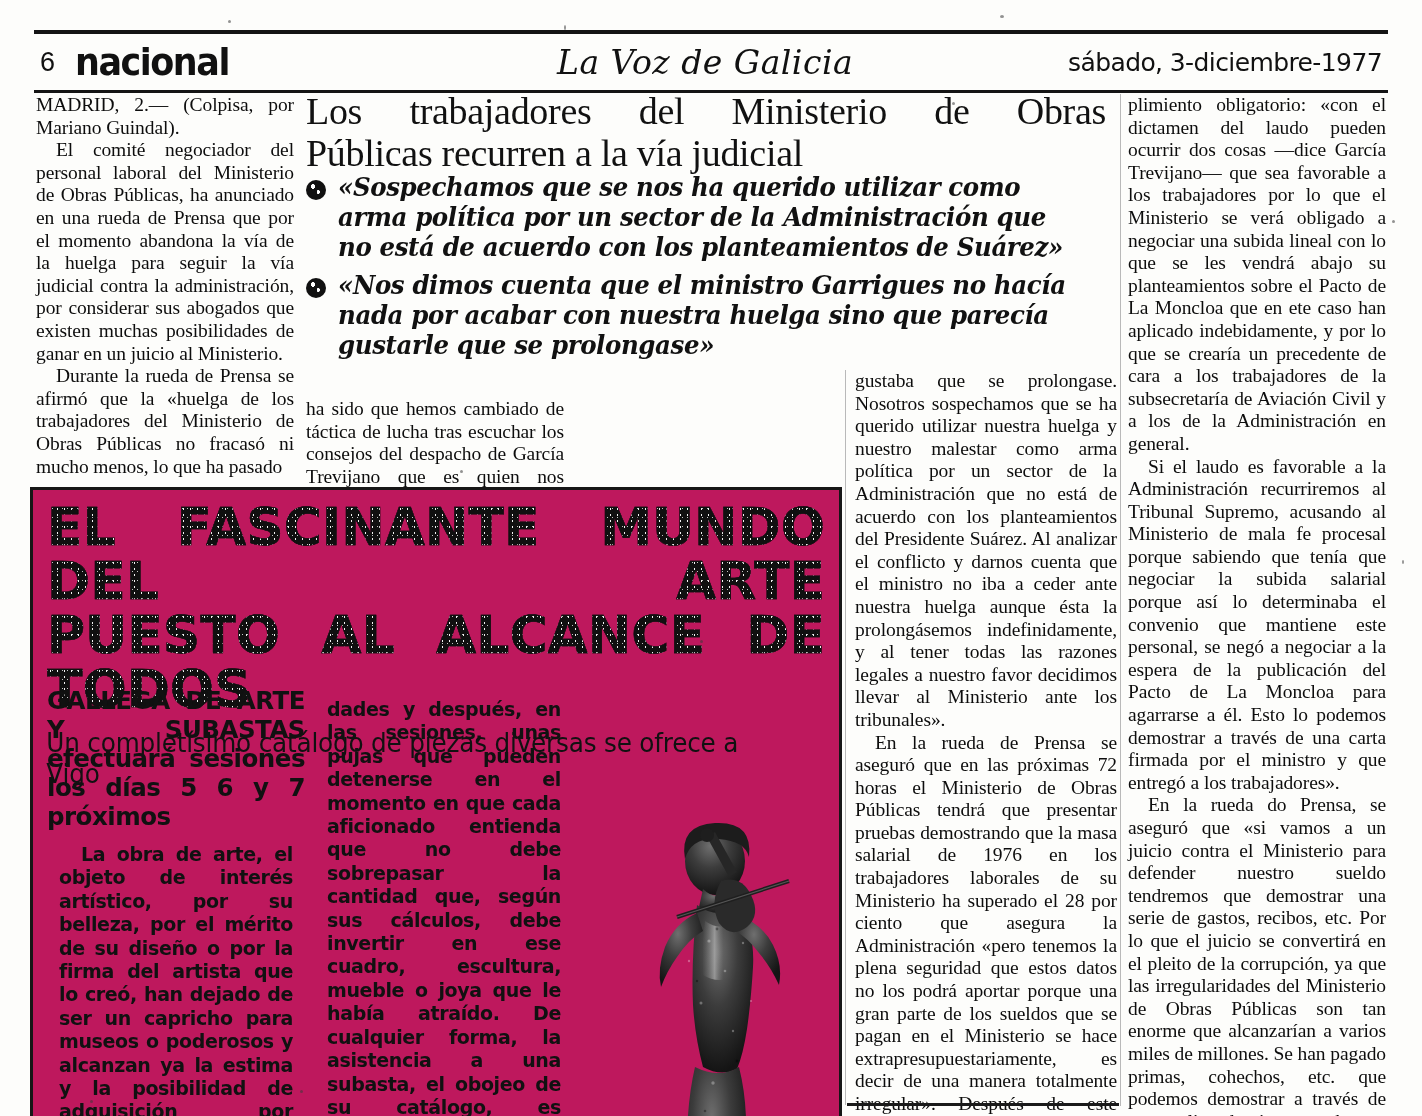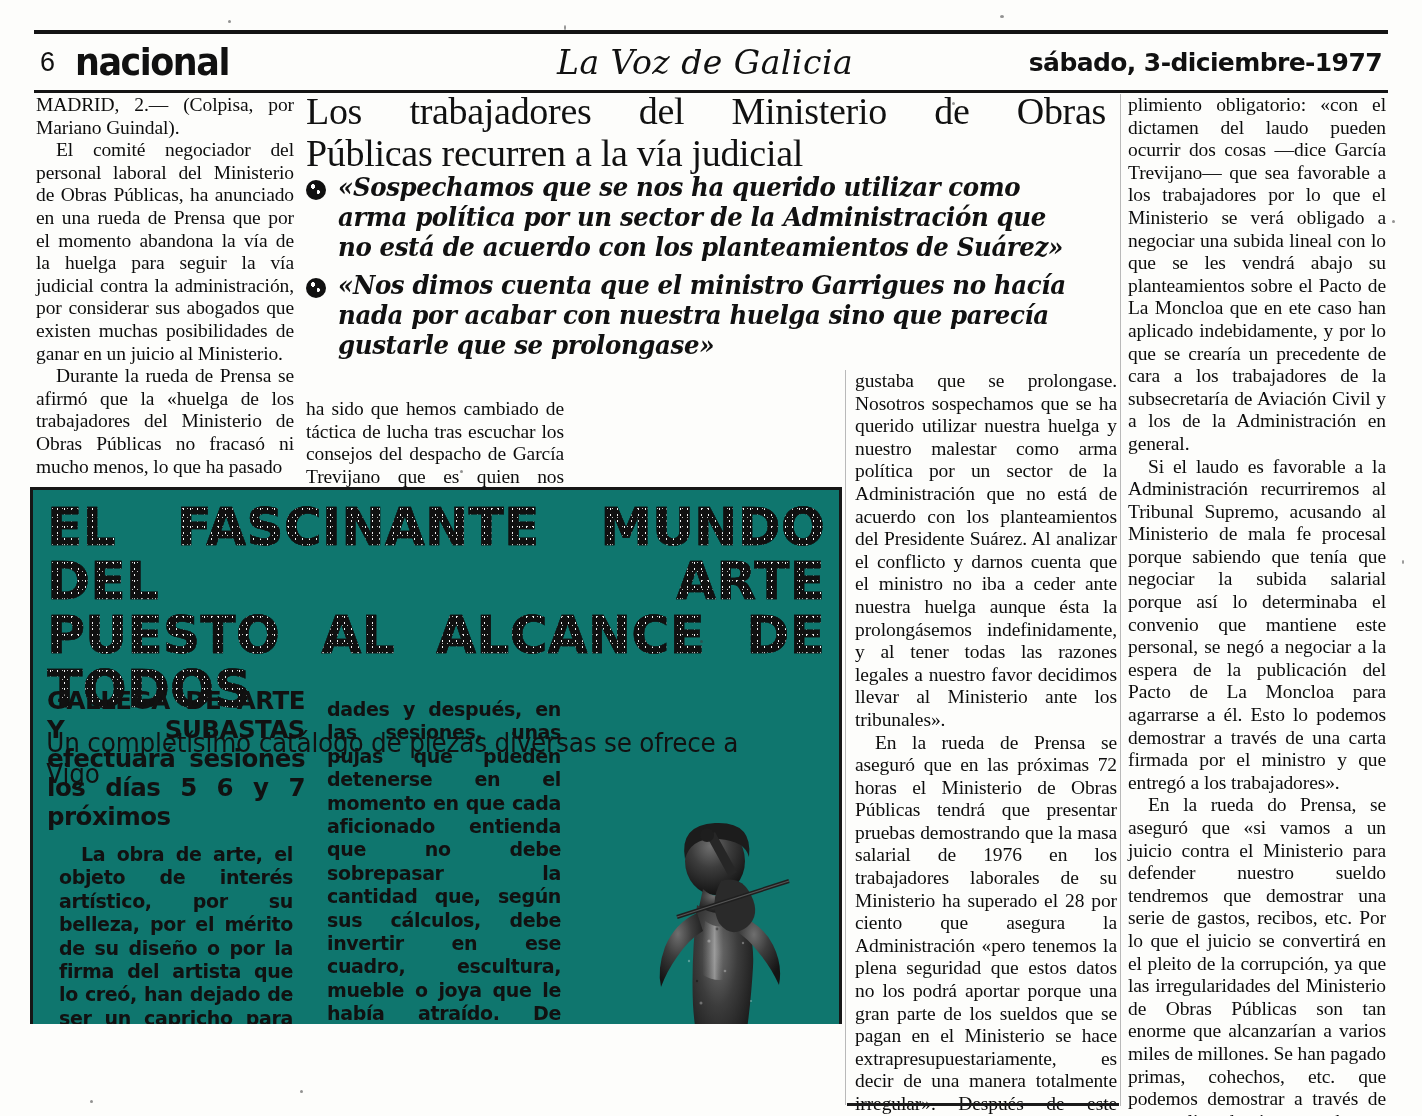--- a/index.html
+++ b/index.html
@@ -65,21 +65,21 @@
     font-family: "DejaVu Serif", serif;
     font-weight: normal;
     font-style: italic;
     font-size: 33px;
     letter-spacing: .5px;
   }
   .issue-date {
     position: absolute;
     right: 6px;
     font-family: "DejaVu Sans", sans-serif;
-    font-weight: bold;
+    font-weight: normal;
     font-size: 25px;
     letter-spacing: -.6px;
   }
 
   
   .col {
     position: absolute;
     font-family: "Liberation Serif", serif;
     font-size: 19.5px;
     line-height: 22.6px;
@@ -151,26 +151,26 @@
     width: 1px;
     background: #b9b9b9;
   }
 
   
   .ad {
     position: absolute;
     left: 30px;
     top: 487px;
     width: 812px;
-    height: 537px;
+    height: 629px;
     border: 3px solid #161616;
     border-bottom: none;
     box-sizing: border-box;
     overflow: hidden;
-    background: #0f766e;
+    background: #be185d;
   }
   .ad-head {
     font-family: "DejaVu Sans", sans-serif;
     font-weight: bold;
     font-size: 52px;
     line-height: 54px;
     letter-spacing: 0px;
     padding: 10px 14px 0 14px;
     transform: scaleX(1.0);
     color: #101010;

